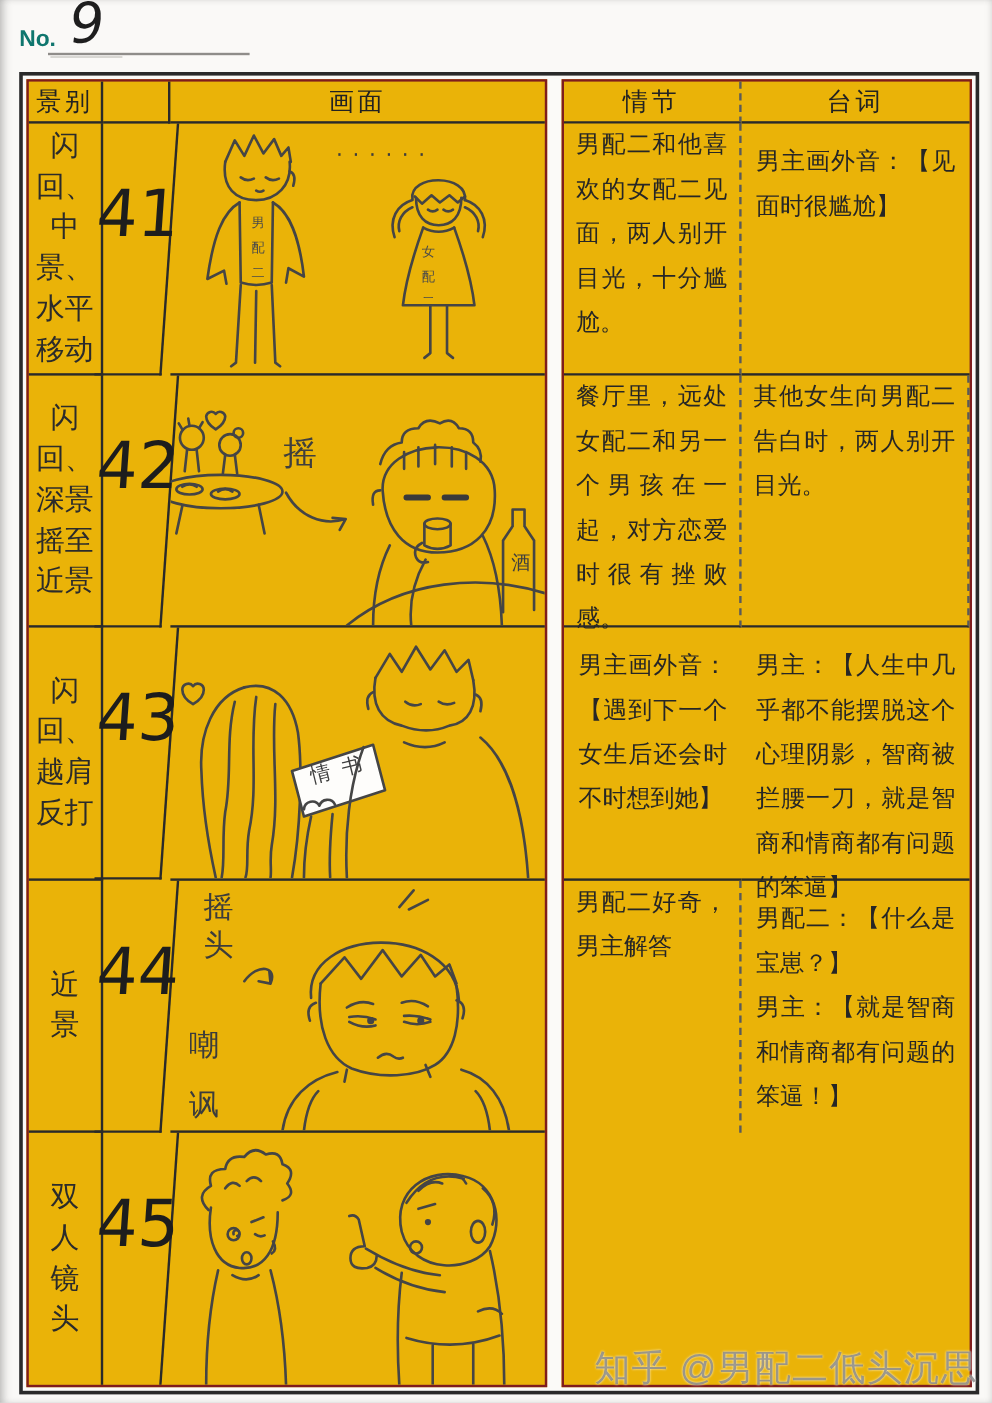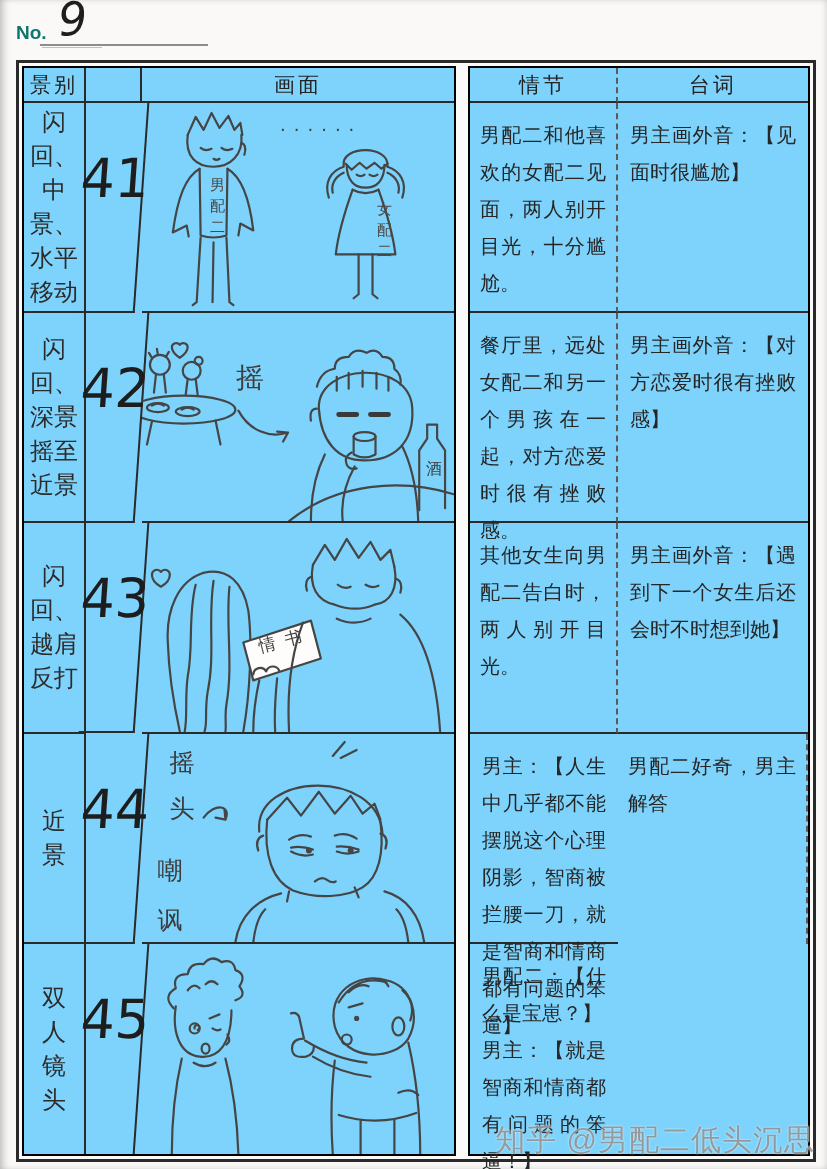--- a/index.html
+++ b/index.html
@@ -13,45 +13,45 @@
   .no-label{position:absolute;left:16px;top:22px;font-family:"Liberation Sans",sans-serif;
     font-size:19px;font-weight:bold;color:#0f766e;}
   .no-value{position:absolute;left:58px;top:-8px;font-family:"DejaVu Sans",sans-serif;
     font-size:46px;font-style:italic;color:#1e1e1e;transform:rotate(-4deg);}
   .no-underline{position:absolute;left:40px;top:44px;width:168px;height:2px;background:#8f8d8a;}
   .no-underline:after{content:"";position:absolute;left:2px;top:3px;width:60px;height:1px;background:#c2c0bc;}
   
   .frame{position:absolute;left:16px;top:60px;width:800px;height:1102px;
     border:3px solid #2a2a2a;box-sizing:border-box;padding:3px;background:#fbfaf8;}
   .frame-inner{position:relative;width:100%;height:100%;}
-  .subtable{position:absolute;top:0;bottom:0;border:2px solid #000000;box-sizing:border-box;
-    display:grid;grid-template-rows:35px repeat(5,1fr);background:#7dd3fc;}
+  .subtable{position:absolute;top:0;bottom:0;border:2px solid #7f1d1d;box-sizing:border-box;
+    display:grid;grid-template-rows:35px repeat(5,1fr);background:#eab308;}
   .ltable{left:0;width:434px;grid-template-columns:62px 56px 1fr;}
   .rtable{left:446px;right:0;grid-template-columns:148px 1fr;}
   .cell{box-sizing:border-box;position:relative;min-height:0;min-width:0;}
   .b-r{border-right:2px solid #2a2a2a;}
   .b-b{border-bottom:2px solid #2a2a2a;}
   .b-r-dash{border-right:2px dashed #5a5a5a;}
   .hcell{display:flex;align-items:center;justify-content:center;
     font-size:21px;letter-spacing:3px;color:#222;}
   .shot-cell{display:flex;align-items:center;justify-content:center;text-align:center;
     font-size:24px;line-height:34px;color:#2b2b2b;padding:4px;}
   .num-cell{display:flex;align-items:flex-start;justify-content:center;padding-top:44px;
     font-family:"DejaVu Sans",sans-serif;font-size:54px;color:#1d1d1d;transform:skewX(-4deg);}
-  .text-cell{padding:14px 10px;font-size:20px;line-height:37px;color:#262626;
+  .text-cell{padding:0 10px;font-size:20px;line-height:37px;color:#262626;
     text-align:justify;}
   .dlg-cell{padding:14px 12px;}
   .pic-cell{overflow:hidden;}
   .pic-cell svg{position:absolute;inset:0;width:100%;height:100%;}
   .sk{stroke:#454545;stroke-width:2.2;fill:none;stroke-linecap:round;stroke-linejoin:round;}
   .sk-thick{stroke:#3a3a3a;stroke-width:5;fill:none;stroke-linecap:round;}
   .sk-fill{fill:#454545;stroke:none;}
   .paper{fill:#fefdfb;stroke:#454545;stroke-width:2.2;stroke-linejoin:round;}
   .overlay{position:absolute;color:#4a4a4a;font-family:"DejaVu Sans",sans-serif;z-index:2;}
-  .v-label{width:20px;word-break:break-all;line-height:21px;font-size:15px;text-align:right;}
+  .v-label{width:20px;word-break:break-all;line-height:21px;font-size:11px;text-align:center;}
   .v-big{width:32px;word-break:break-all;text-align:center;}
   
   .watermark{position:absolute;right:12px;bottom:8px;z-index:6;
     font-family:"Liberation Sans",sans-serif;font-size:30px;letter-spacing:1px;
     color:rgba(130,130,130,.78);text-shadow:0 0 2px rgba(255,255,255,.9);}
 </style>
 </head>
 <body>
 
 <div class="page">
@@ -88,21 +88,21 @@
             <path class="sk" d="M203,64 C190,68 183,80 188,95 M203,70 C194,74 190,82 192,90"></path>
             <path class="sk" d="M247,64 C260,68 267,80 262,95 M247,70 C256,74 260,82 258,90"></path>
             <path class="sk" d="M206,62 C206,78 214,85 225,85 C236,85 244,78 244,62"></path>
             <path class="sk" d="M216,72 q4,3 8,0 M229,72 q4,3 8,0"></path>
             <path class="sk" d="M212,87 C203,112 197,135 195,152 L255,152 C253,135 247,112 238,87"></path>
             <path class="sk" d="M212,87 q13,7 26,0"></path>
             <path class="sk" d="M218,152 V192 M232,152 V192 M218,192 l-5,4 M232,192 l5,4"></path>
           </svg>
           <div class="overlay" style="left:138px;top:16px;font-size:18px;letter-spacing:8px;color:#3d3d3d;">······</div>
           <div class="overlay v-label" style="left:63px;top:72px;">男配二</div>
-          <div class="overlay v-label" style="left:230px;top:96px;">女配二</div>
+          <div class="overlay v-label" style="left:205px;top:96px;">女配二</div>
         </div>
 
         <div class="cell shot-cell b-r b-b">闪回、<br>深景<br>摇至<br>近景</div>
         <div class="cell num-cell b-r b-b">42</div>
         <div class="cell pic-cell b-b">
           <svg viewBox="0 0 314 209" preserveAspectRatio="none">
 
             <circle class="sk" cx="18" cy="52" r="10"></circle>
             <path class="sk" d="M10,45 l-3,-5 M16,42 l-1,-6 M24,44 l3,-5 M14,62 L12,80 M22,62 L24,80"></path>
             <circle class="sk" cx="50" cy="58" r="9"></circle>
@@ -171,21 +171,21 @@
             <path class="sk" d="M126,86 C122,122 132,148 152,157 C176,166 206,164 222,154 C238,144 244,120 240,88"></path>
             <path class="sk" d="M122,102 q-9,3 -5,15 M240,100 q9,3 5,15"></path>
             <path class="sk" d="M148,106 q11,-7 22,-3 M194,102 q11,-4 22,3"></path>
             <path class="sk" d="M150,114 q11,-2 22,2 M150,118 q11,6 22,3 M196,113 q11,-1 22,3 M196,118 q11,4 22,0"></path>
             <circle class="sk-fill" cx="168" cy="117" r="3"></circle>
             <circle class="sk-fill" cx="210" cy="117" r="3"></circle>
             <path class="sk" d="M174,148 q7,-6 13,-1 q4,3 8,1"></path>
             <path class="sk" d="M94,209 C98,182 116,166 140,160 M244,158 C266,164 280,182 284,209"></path>
             <path class="sk" d="M148,158 l-2,10 M214,154 l4,10 M112,209 C114,192 118,182 124,176 M268,209 C266,192 262,182 256,176"></path>
           </svg>
-          <div class="overlay v-big" style="left:24px;top:6px;font-size:25px;line-height:46px;color:#3c3c3c;">摇头</div>
+          <div class="overlay v-big" style="left:24px;top:6px;font-size:25px;line-height:32px;color:#3c3c3c;">摇头</div>
           <div class="overlay v-big" style="left:12px;top:112px;font-size:25px;line-height:50px;color:#3c3c3c;">嘲讽</div>
         </div>
 
         <div class="cell shot-cell b-r">双<br>人<br>镜<br>头</div>
         <div class="cell num-cell b-r">45</div>
         <div class="cell pic-cell">
           <svg viewBox="0 0 314 209" preserveAspectRatio="none">
 
             <path class="sk" d="M32,64 q-12,-12 2,-20 q-4,-14 12,-14 q2,-12 16,-10 q8,-10 18,-2 q12,-4 14,8 q12,4 4,16 q8,10 -4,14"></path>
             <path class="sk" d="M46,46 q6,-8 12,-2 M64,40 q6,-6 12,0"></path>
@@ -213,21 +213,20 @@
 
       <div class="subtable rtable">
 
         <div class="cell hcell b-b b-r-dash">情节</div>
         <div class="cell hcell b-b">台词</div>
 
         <div class="cell text-cell b-b b-r-dash">男配二和他喜欢的女配二见面，两人别开目光，十分尴尬。</div>
         <div class="cell text-cell dlg-cell b-b">男主画外音：【见面时很尴尬】</div>
 
         <div class="cell text-cell b-b b-r-dash">餐厅里，远处女配二和另一个男孩在一起，对方恋爱时很有挫败感。</div>
-        <div class="cell text-cell dlg-cell b-b">男主画外音：【对方恋爱时很有挫败感】</div>
 
         <div class="cell text-cell b-b b-r-dash">其他女生向男配二告白时，两人别开目光。</div>
         <div class="cell text-cell dlg-cell b-b">男主画外音：【遇到下一个女生后还会时不时想到她】</div>
 
         <div class="cell text-cell dlg-cell b-b">男主：【人生中几乎都不能摆脱这个心理阴影，智商被拦腰一刀，就是智商和情商都有问题的笨逼】</div>
 
         <div class="cell text-cell b-r-dash">男配二好奇，男主解答</div>
         <div class="cell text-cell dlg-cell">男配二：【什么是宝崽？】<br>男主：【就是智商和情商都有问题的笨逼！】</div>
       </div>
 

